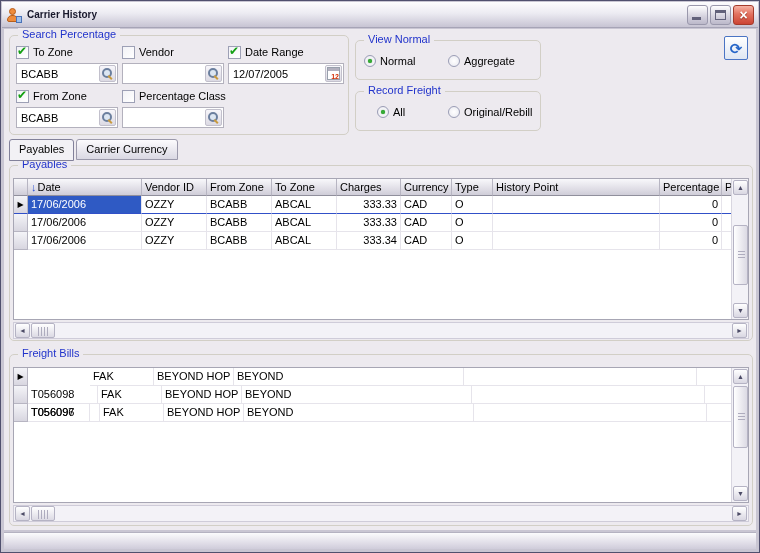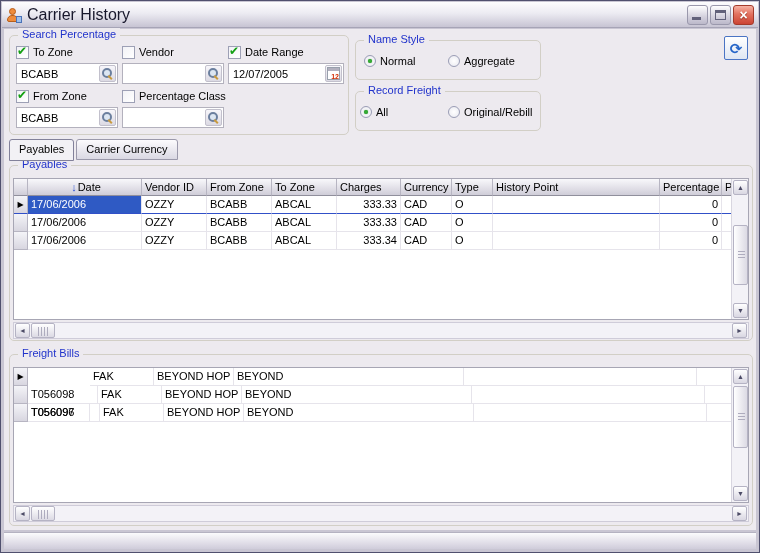--- a/index.html
+++ b/index.html
@@ -12,21 +12,21 @@
   
   .titlebar{
     position:absolute;left:1px;right:1px;top:1px;height:26px;
     background:linear-gradient(180deg,#fdfdfe 0%,#ecebf2 45%,#c7c4d3 100%);
     border-bottom:1px solid #a6a4b6;display:flex;align-items:center;padding:0 4px;
   }
   .title-icon{width:16px;height:16px;position:relative;margin-right:5px;flex:0 0 auto;}
   .title-icon .head{position:absolute;left:3px;top:1px;width:7px;height:7px;border-radius:50%;background:#ef8c3c;border:1px solid #b85e1a;}
   .title-icon .body{position:absolute;left:1px;top:8px;width:11px;height:7px;border-radius:5px 5px 2px 2px;background:#ef8c3c;border:1px solid #b85e1a;}
   .title-icon .page{position:absolute;right:0;bottom:0;width:6px;height:7px;background:#9fc0ea;border:1px solid #4a72b8;}
-  .title-text{font-weight:normal;font-size:16px;color:#18182c;}
+  .title-text{font-weight:bold;font-size:10px;color:#18182c;}
   .win-buttons{margin-left:auto;display:flex;gap:2px;}
   .winbtn{width:21px;height:20px;border-radius:3px;border:1px solid #9a98ac;
     background:linear-gradient(180deg,#ffffff,#d3d0dd 60%,#bcb9ca);position:relative;cursor:default;}
   .winbtn .min-glyph{position:absolute;left:4px;bottom:4px;width:9px;height:3px;background:#62617a;}
   .winbtn .max-glyph{position:absolute;left:4px;top:4px;width:11px;height:10px;border:1px solid #62617a;border-top:3px solid #62617a;background:transparent;}
   .winbtn.close{background:linear-gradient(180deg,#f6b2a4 0%,#e2715f 45%,#cc4434 100%);border-color:#a33a2b;}
   .winbtn.close .x-glyph{position:absolute;left:0;top:0;width:100%;height:100%;color:#fff;font-weight:bold;font-size:14px;line-height:18px;text-align:center;text-shadow:0 1px 1px #8c2c1e;}
   
   .client{position:absolute;left:3px;right:3px;top:28px;bottom:22px;background:#edeaef;}
   .statusband{position:absolute;left:3px;right:3px;bottom:3px;height:17px;
@@ -189,34 +189,34 @@
       </div>
       <div class="txtwrap" style="left:112px;top:71px;width:102px;">
         <input value="" style="">
         <span class="lookup-btn">
             <span class="mag"></span>
           </span>
       </div>
     </div>
 
     <div class="groupbox" style="left:351px;top:11px;width:186px;height:40px;">
-      <span class="gb-label">Name Style</span>
+      <span class="gb-label">View Normal</span>
       <div class="radiorow" style="left:8px;top:13px;">
         <span class="rd on"></span>
         <span class="label-text">Normal</span>
       </div>
       <div class="radiorow" style="left:92px;top:13px;">
         <span class="rd"></span>
         <span class="label-text">Aggregate</span>
       </div>
     </div>
 
     <div class="groupbox" style="left:351px;top:62px;width:186px;height:40px;">
       <span class="gb-label">Record Freight</span>
-      <div class="radiorow" style="left:4px;top:13px;">
+      <div class="radiorow" style="left:21px;top:13px;">
         <span class="rd on"></span>
         <span class="label-text">All</span>
       </div>
       <div class="radiorow" style="left:92px;top:13px;">
         <span class="rd"></span>
         <span class="label-text">Original/Rebill</span>
       </div>
     </div>
 
     <div class="refresh-btn" style="left:720px;top:7px;">
@@ -227,21 +227,21 @@
       <div class="tab active">Payables</div>
       <div class="tab">Carrier Currency</div>
     </div>
 
     <div class="groupbox" style="left:5px;top:136px;width:744px;height:176px;">
       <span class="gb-label">Payables</span>
       <div class="grid" style="left:3px;top:12px;width:736px;height:142px;">
         <div class="g-body">
             <div class="g-head">
               <div class="g-hcell g-sel" style="width: 14px;"></div>
-              <div class="g-hcell" style="width: 114px; text-align: center;"><span class="sort">↓</span><span>Date</span></div>
+              <div class="g-hcell" style="width: 114px;"><span class="sort">↓</span><span>Date</span></div>
               <div class="g-hcell" style="width: 65px;"><span>Vendor ID</span></div>
               <div class="g-hcell" style="width: 65px;"><span>From Zone</span></div>
               <div class="g-hcell" style="width: 65px;"><span>To Zone</span></div>
               <div class="g-hcell" style="width: 64px;"><span>Charges</span></div>
               <div class="g-hcell" style="width: 51px;"><span>Currency</span></div>
               <div class="g-hcell" style="width: 41px;"><span>Type</span></div>
               <div class="g-hcell" style="width: 167px;"><span>History Point</span></div>
               <div class="g-hcell" style="width: 62px;"><span>Percentage</span></div>
               <div class="g-hcell" style="width: 40px;"><span>P</span></div>
             </div>

